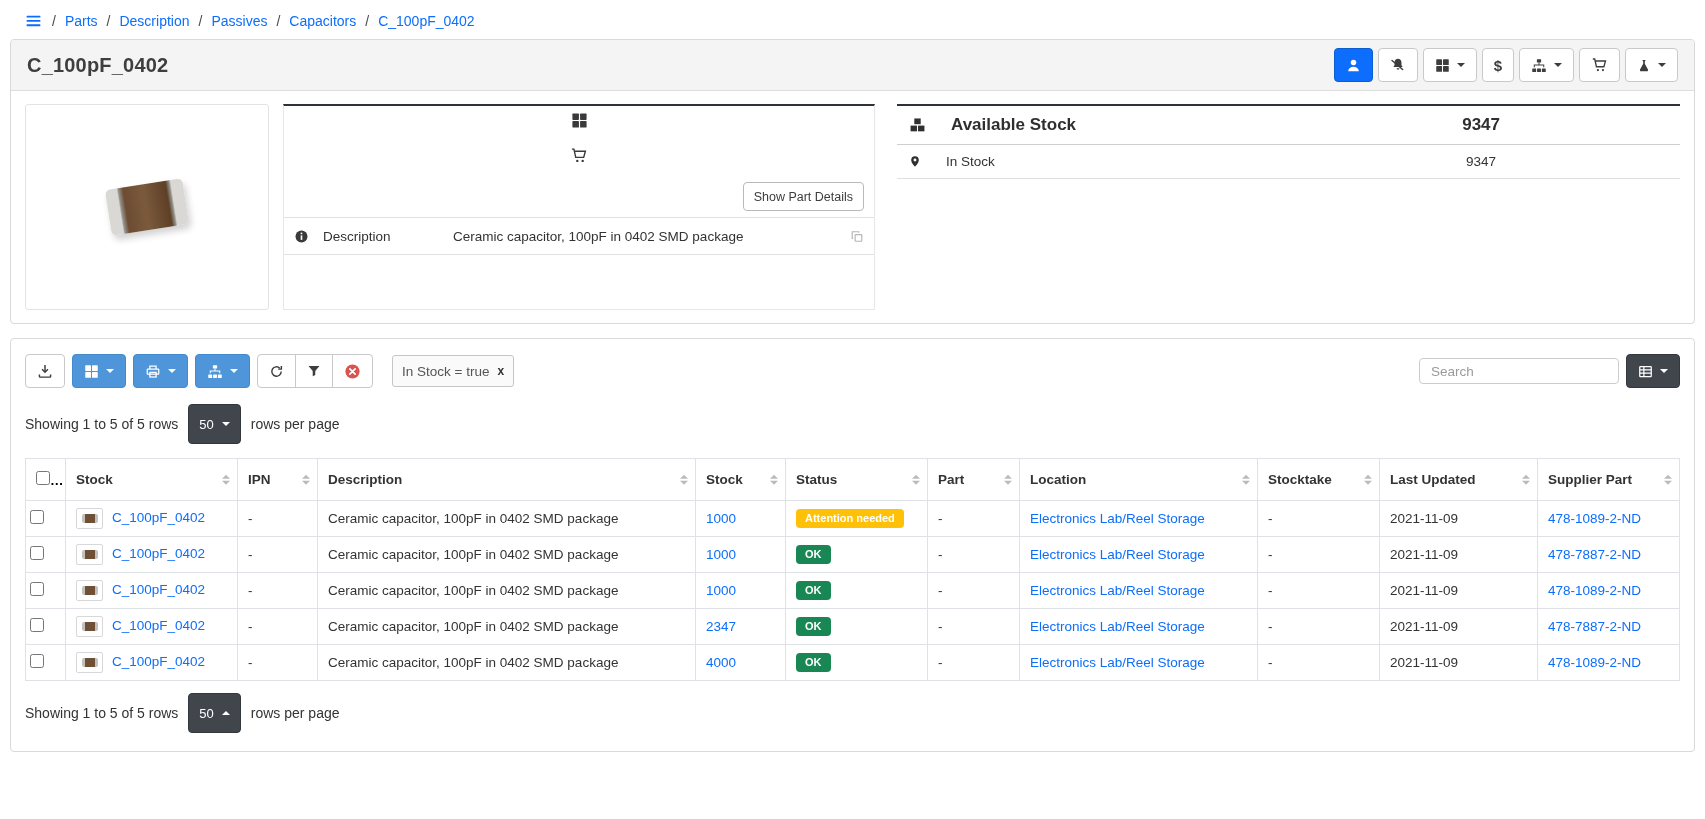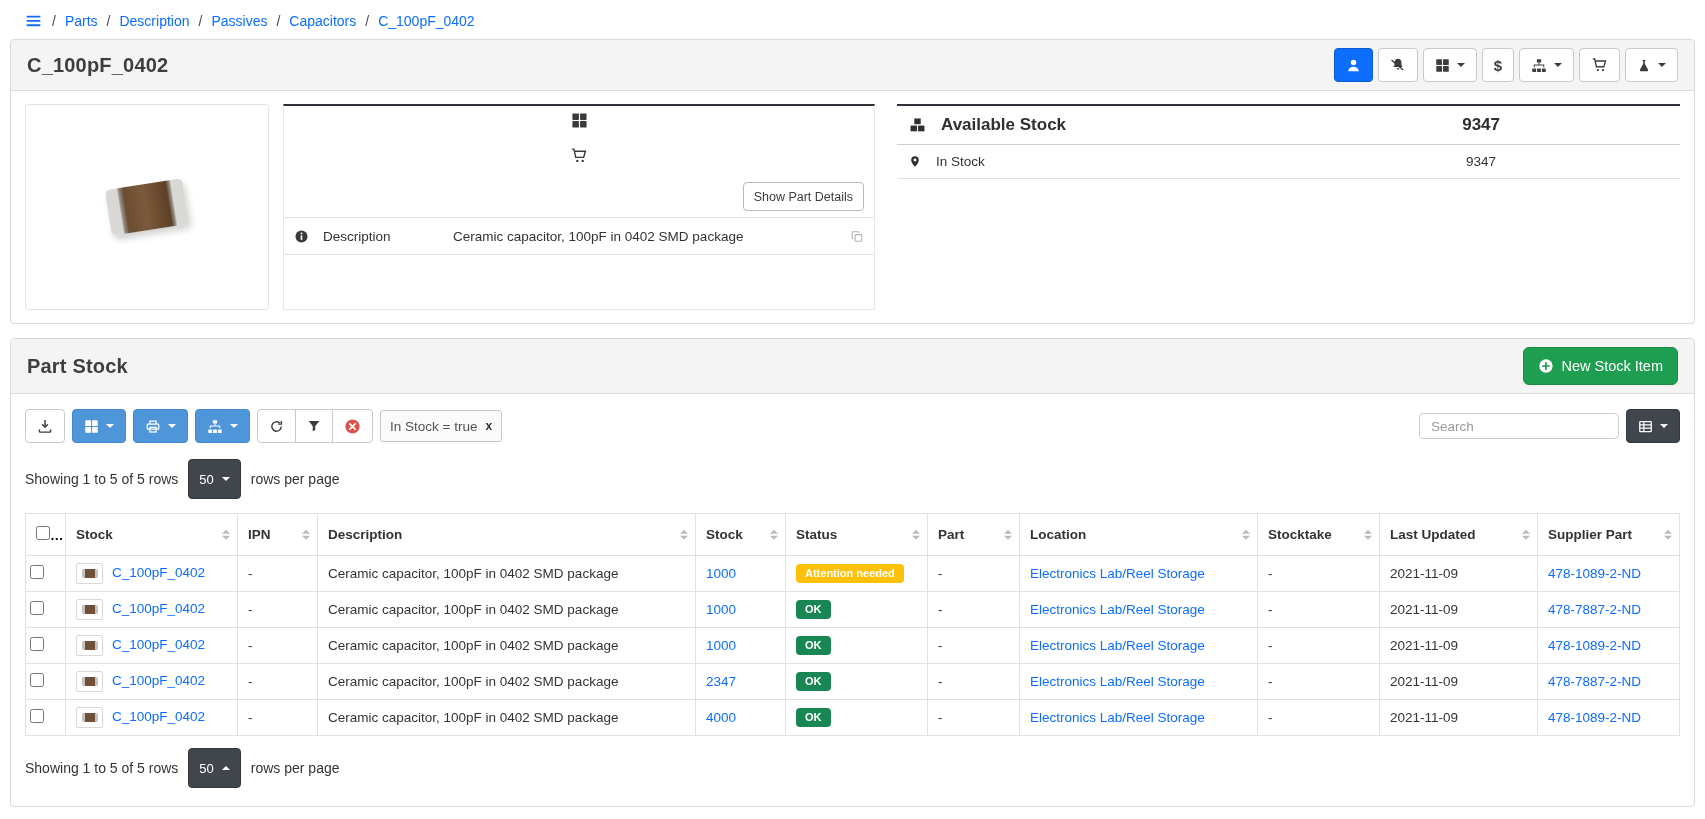--- a/index.html
+++ b/index.html
@@ -42,31 +42,31 @@
     background:linear-gradient(90deg,#d9d8d4 0%,#d9d8d4 15%,#96948e 17%,#6c4c32 23%,#7b5a3c 48%,#5e4027 78%,#96948e 83%,#d9d8d4 85%,#d9d8d4 100%);
     box-shadow:2px 5px 7px rgba(0,0,0,.18); }
   .details-box { width:592px; height:206px; border:1px solid #e7e7e7; border-top:2px solid #2d3238; flex:none; }
   .d-row { display:flex; align-items:center; gap:14px; padding:6px 10px; border-bottom:1px solid #e2e2e2; min-height:37px; }
   .d-head { gap:18px;flex-direction:column; }
   .d-ico { color:#3a3a3a; display:flex; }
   .d-label { width:116px; }
   .show-btn { margin-left:auto; }
   .copy { margin-left:auto; color:#b5b5b5; display:flex; cursor:pointer; }
   .stock-box { flex:1; margin-left:8px; border-top:2px solid #2d3238; }
-  .s-row { display:flex; align-items:center; gap:15px; padding:9px 12px; border-bottom:1px solid #e0e0e0; color:#333; }
+  .s-row { display:flex; align-items:center; gap:25px; padding:9px 12px; border-bottom:1px solid #e0e0e0; color:#333; }
   .s-head { border-bottom:1px solid #cfcfcf; }
   .s-ico { display:flex; color:#2f2f2f; }
   .s-title { font-size:17px; font-weight:700; color:#2f2f2f; }
   .s-val  { margin-left:auto; padding-right:168px; font-size:17px; font-weight:700; color:#2f2f2f; }
   .s-val2 { margin-left:auto; padding-right:172px; font-size:13.5px; }
 
   
   .ps-toolbar { display:flex; align-items:center; gap:7px; padding:15px 14px 6px; }
   .chip { display:inline-flex; align-items:center; gap:8px; border:1px solid #c6c6c6; background:#fafafa; border-radius:3px;
-          padding:4px 9px; height:32px; color:#555; font-size:13.5px; cursor:pointer; margin-left:0; }
+          padding:4px 9px; height:32px; color:#555; font-size:13.5px; cursor:pointer; margin-left:12px; }
   .chip-x { font-weight:700; color:#333; font-size:12px; }
   .spacer { flex:1; }
   .search { width:200px; height:20px; border:1px solid #ccc; border-radius:4px; padding:12px 11px; font:inherit; font-size:13.5px; color:#333; }
   .search::placeholder { color:#9a9a9a; }
 
   .showing-row { display:flex; align-items:center; gap:10px; padding:10px 14px; font-size:14px; color:#333; }
   .showing-row.bottom { padding-bottom:18px; }
   .page-size-btn { height:40px; padding:0 10px; gap:8px; }
 
   
@@ -242,32 +242,20 @@
               </svg>
             </span>
           <span class="s-label">In Stock</span>
           <span class="s-val2">9347</span>
         </div>
       </div>
     </div>
   </div>
 
   <div class="panel">
-    <div class="panel-heading">
-      <div class="panel-title">Part Stock</div>
-      <button class="btn btn-success">
-        <span>
-            <svg width="16" height="16" viewBox="0 0 24 24">
-              <circle cx="12" cy="12" r="10" fill="#fff"></circle>
-              <path d="M12 7.2v9.6M7.2 12h9.6" stroke="#1e9e50" stroke-width="2.6" stroke-linecap="round"></path>
-            </svg>
-          </span>
-        <span>New Stock Item</span>
-      </button>
-    </div>
 
     <div class="ps-toolbar">
       <button class="btn">
         <span>
             <svg width="16" height="16" viewBox="0 0 24 24" fill="none" stroke="currentColor" stroke-width="2.2">
               <path d="M12 3v10"></path>
               <path d="M7.6 9.4 12 13.8l4.4-4.4"></path>
               <path d="M3.6 17.2V20a1.2 1.2 0 0 0 1.2 1.2h14.4A1.2 1.2 0 0 0 20.4 20v-2.8"></path>
             </svg>
           </span>

